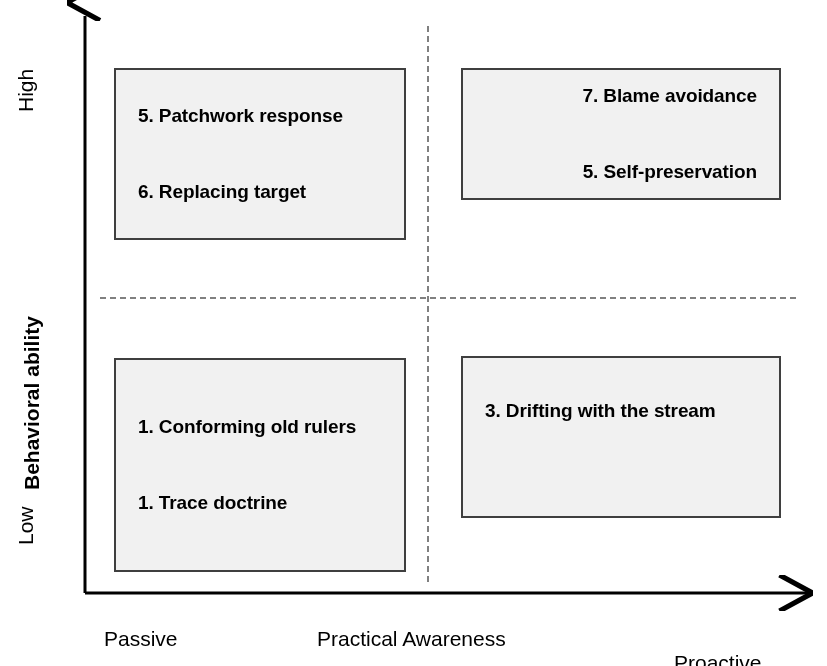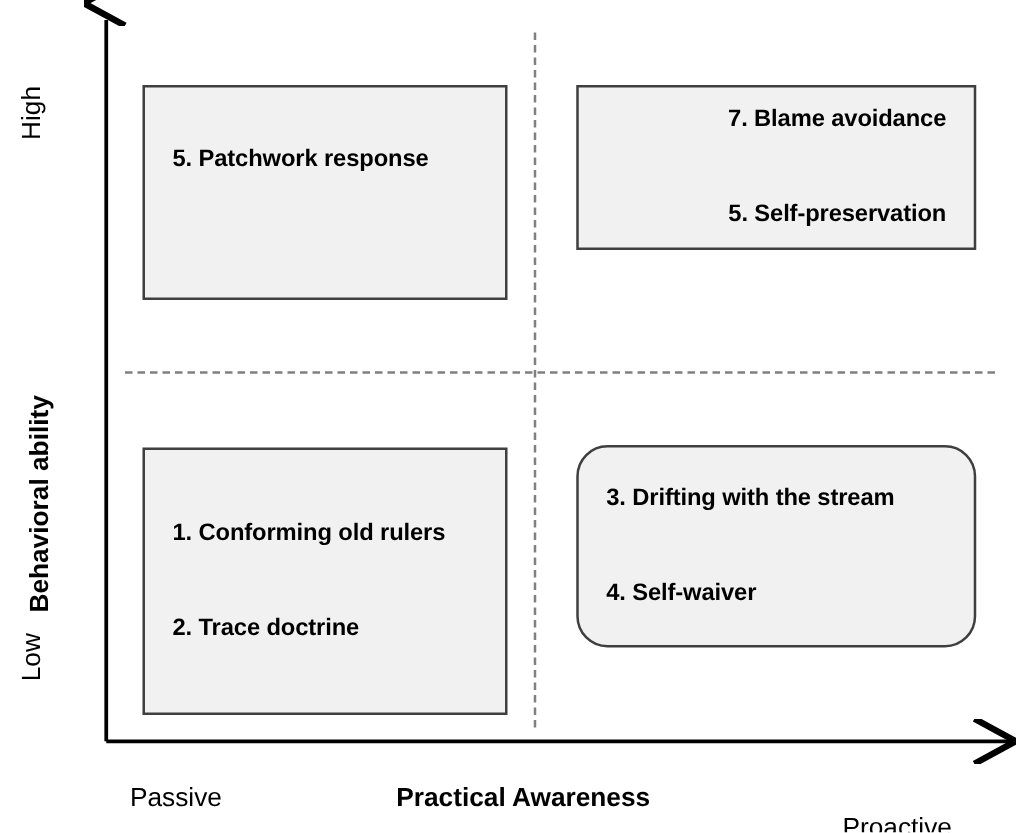--- a/index.html
+++ b/index.html
@@ -63,21 +63,21 @@
     font-size: 19px;
     line-height: 1.25;
     letter-spacing: -0.1px;
     white-space: nowrap;
   }
   .qbox .line.first { margin-bottom: 52px; }
 
   #box-tl { left: 114px; top: 68px;  width: 292px; height: 172px; }
   #box-tr { left: 461px; top: 68px;  width: 320px; height: 132px; text-align: right; }
   #box-bl { left: 114px; top: 358px; width: 292px; height: 214px; }
-  #box-br { left: 461px; top: 356px; width: 320px; height: 162px; border-radius: 25px; }
+  #box-br { left: 461px; top: 356px; width: 320px; height: 162px; }
 
   
   .ylabel {
     position: absolute;
     transform-origin: 0 0;
     transform: rotate(-90deg);
     white-space: nowrap;
     font-size: 21px;
   }
   #ylab-high {
@@ -98,21 +98,21 @@
   }
 
   
   .xlabel {
     position: absolute;
     top: 627px;
     font-size: 21px;
     white-space: nowrap;
   }
   #xlab-passive  { left: 104px; font-weight: normal; text-align: center; }
-  #xlab-axis     { left: 317px; font-weight: bold; }
+  #xlab-axis     { left: 317px; font-weight: normal; }
   #xlab-proactive{ left: 674px; font-weight: normal; margin-top: 24px; }
 </style>
 </head>
 <body>
 
 <div id="canvas">
 
   <svg class="axis-svg" viewBox="0 0 827 666">
     <defs>
       <marker id="arrowUp" markerWidth="12" markerHeight="12" refX="1.5" refY="6" orient="auto" markerUnits="strokeWidth">
@@ -134,30 +134,30 @@
   <div class="ylabel" id="ylab-high">High</div>
   <div class="ylabel" id="ylab-axis">Behavioral ability</div>
   <div class="ylabel" id="ylab-low">Low</div>
 
   <div class="xlabel" id="xlab-passive">Passive</div>
   <div class="xlabel" id="xlab-axis">Practical Awareness</div>
   <div class="xlabel" id="xlab-proactive">Proactive</div>
 
   <div class="qbox" id="box-tl">
     <div class="line first">5. Patchwork response</div>
+    <div class="line">6. Replacing target</div>
   </div>
 
   <div class="qbox" id="box-tr">
     <div class="line first">7. Blame avoidance</div>
     <div class="line">5. Self-preservation</div>
   </div>
 
   <div class="qbox" id="box-bl">
     <div class="line first">1. Conforming old rulers</div>
-    <div class="line">2. Trace doctrine</div>
+    <div class="line">1. Trace doctrine</div>
   </div>
 
   <div class="qbox" id="box-br">
     <div class="line first">3. Drifting with the stream</div>
-    <div class="line">4. Self-waiver</div>
   </div>
 
 </div>
 
 </body></html>

